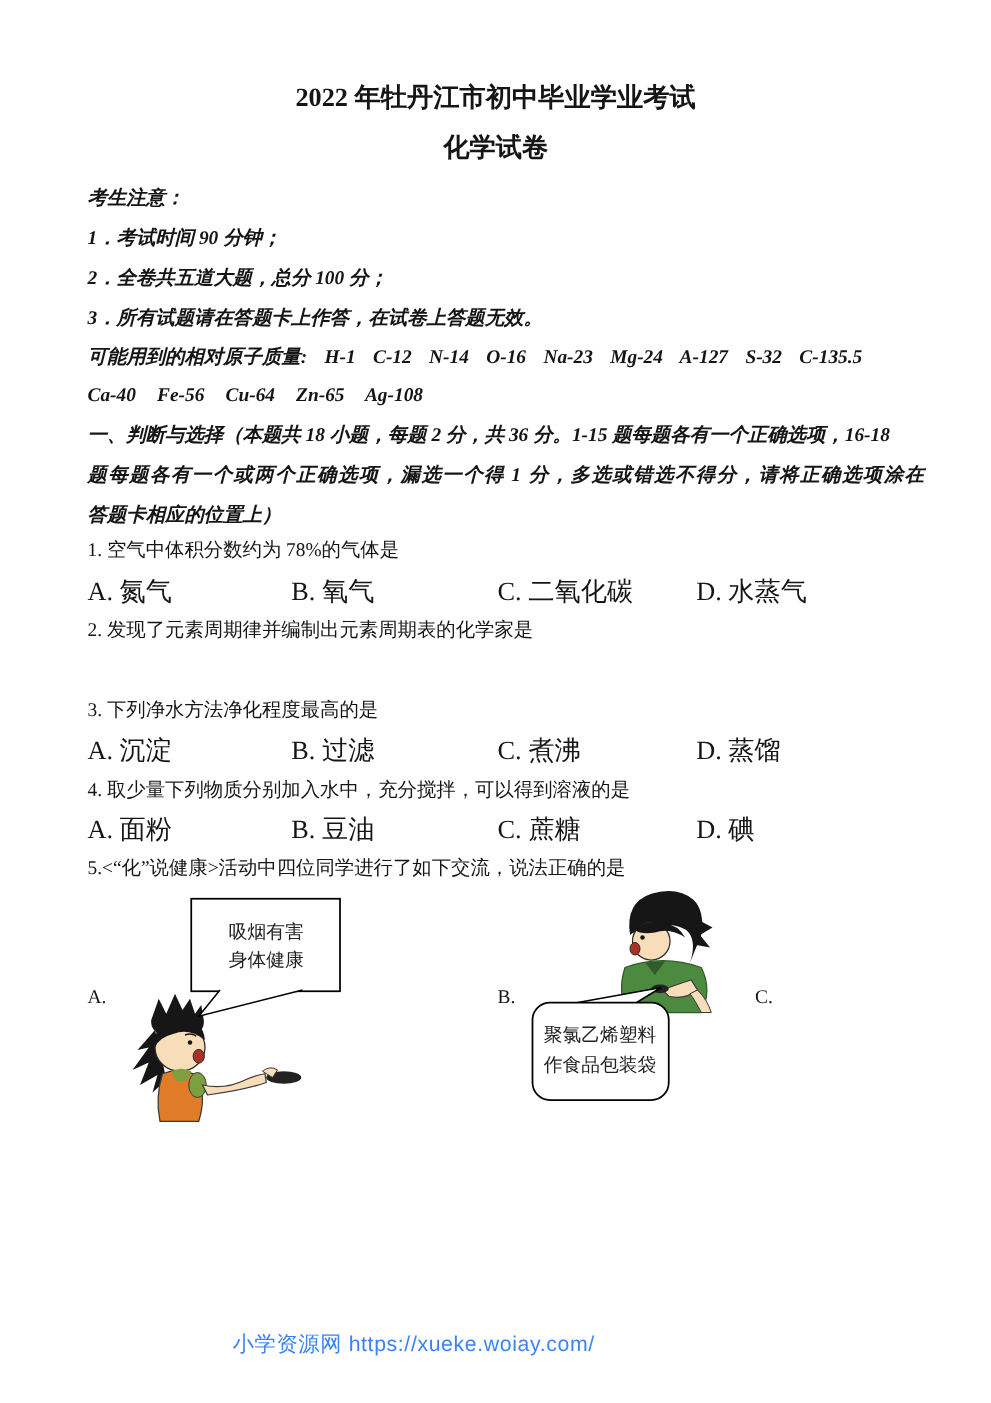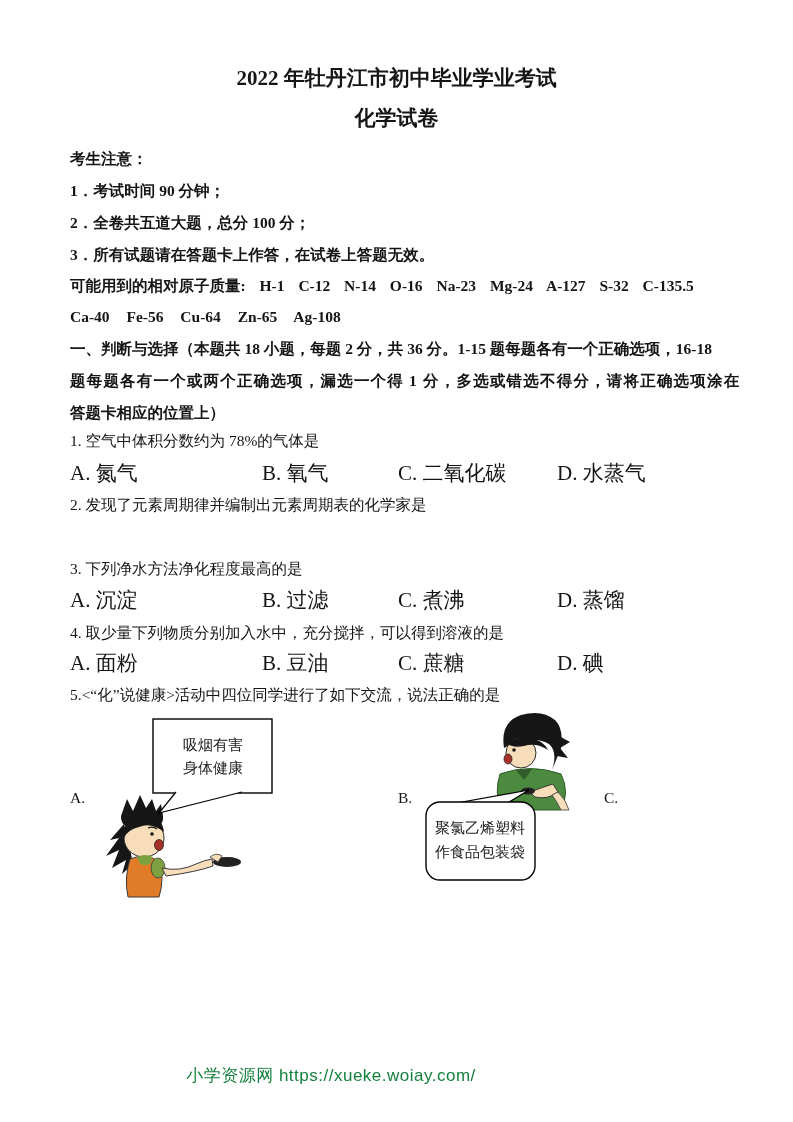--- a/index.html
+++ b/index.html
@@ -6,39 +6,39 @@
   .page{
     position:relative;
     width:793px;height:1122px;
     background:#ffffff;
     font-family:"Liberation Serif","DejaVu Serif",serif;
     color:#151515;
     overflow:hidden;
     padding-left:16px;
   }
   .t-line{position:absolute;left:70px;white-space:nowrap;font-size:15.5px;line-height:20px;}
-  .bold{font-weight:bold;}
+  .bold{font-weight:bold;font-style:italic;}
   .center{left:0;width:793px;text-align:center;}
   .title{font-size:21px;font-weight:bold;}
   .masses1{word-spacing:10px;}
   .masses2{word-spacing:13px;}
   .sec2{letter-spacing:1.2px;}
   .opt-row{position:absolute;left:70px;width:680px;height:20px;}
   .opt{position:absolute;top:0;white-space:nowrap;font-size:21px;line-height:20px;}
   .opt.c1{left:0;}
-  .opt.c2{left:163px;margin-left:29px;}
+  .opt.c2{left:163px;}
   .opt.c3{left:328px;}
   .opt.c4{left:487px;}
   .abc-label{position:absolute;font-size:15.5px;line-height:18px;}
   .cartoon-svg{position:absolute;left:0;top:0;width:793px;height:1122px;pointer-events:none;}
   .bubble-text{font-family:"Liberation Serif","DejaVu Serif",serif;font-size:15px;fill:#222222;}
   .footer{
     position:absolute;left:0;top:1064px;width:662px;text-align:center;
     font-family:"Liberation Sans","DejaVu Sans",sans-serif;
-    font-size:17px;color:#15803d;letter-spacing:0.5px;
+    font-size:17px;color:#3b82f6;letter-spacing:0.5px;
   }
 </style>
 </head>
 <body>
 
 <div class="page">
 
   <div class="t-line center title" style="top:68px;">2022 年牡丹江市初中毕业学业考试</div>
   <div class="t-line center title" style="top:108px;">化学试卷</div>
 

